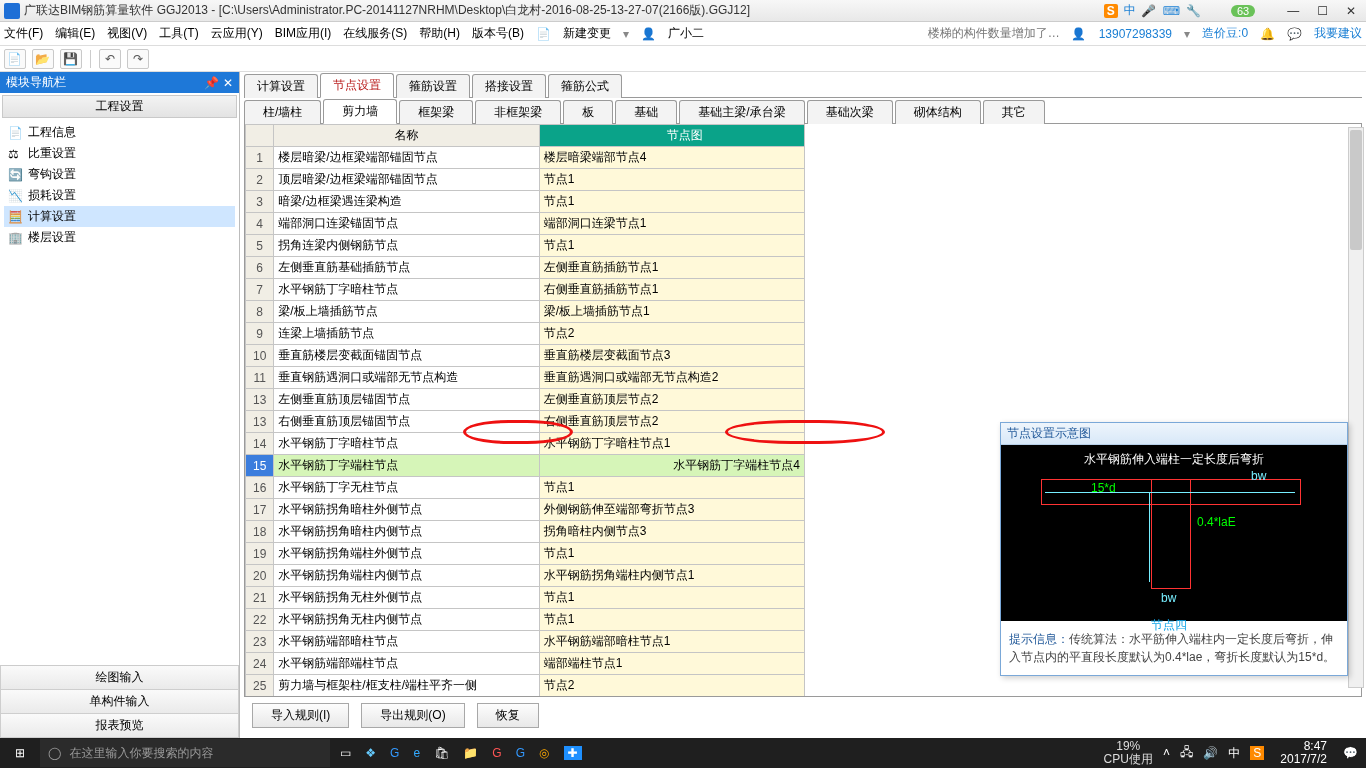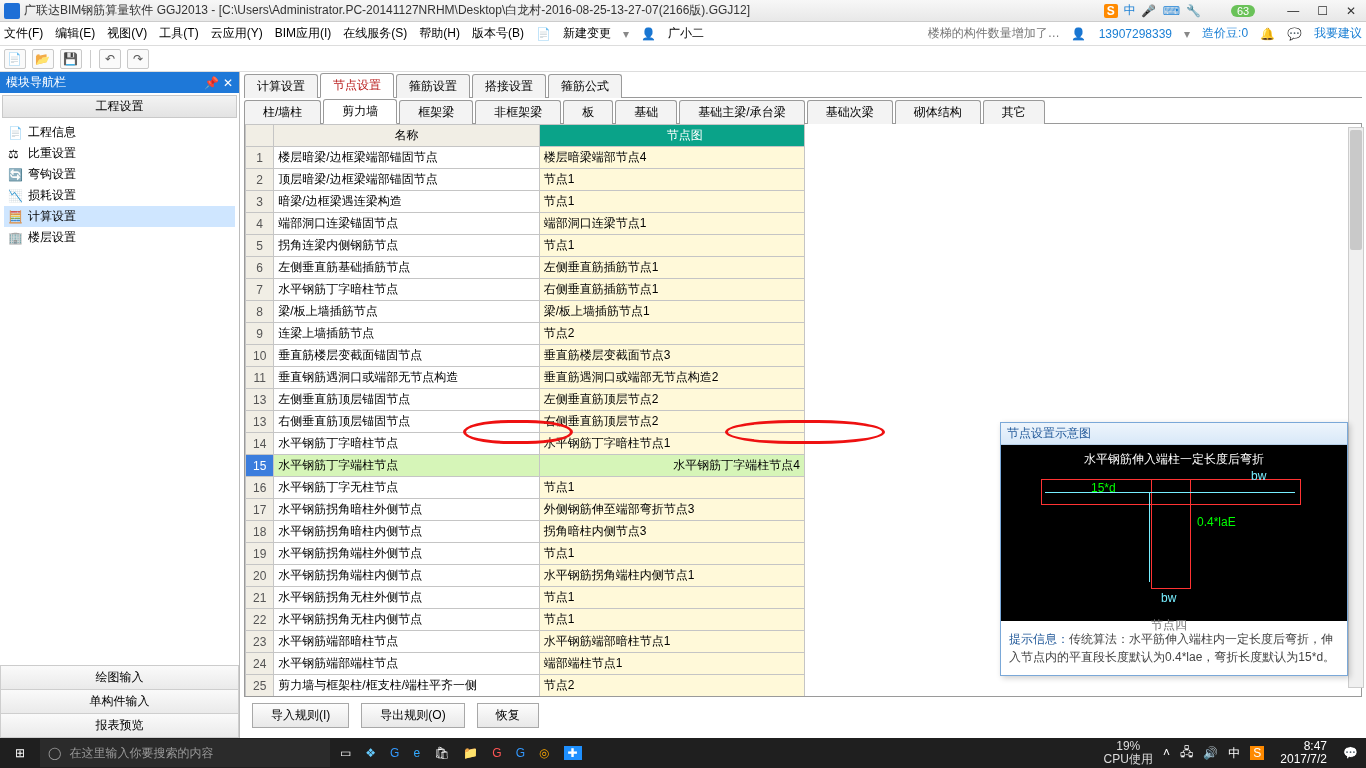--- a/index.html
+++ b/index.html
@@ -357,21 +357,21 @@
         <div style="position:absolute;left:0;right:0;top:6px;text-align:center;color:#fff;">水平钢筋伸入端柱一定长度后弯折</div>
 
         <div style="position:absolute;left:40px;top:34px;width:260px;height:26px;border:1px solid #f33;"></div>
         <div style="position:absolute;left:150px;top:34px;width:40px;height:110px;border:1px solid #f33;border-top:none;"></div>
         <div style="position:absolute;left:44px;top:47px;width:250px;height:0;border-top:1px solid #7ef;"></div>
         <div style="position:absolute;left:148px;top:47px;width:0;height:90px;border-left:1px solid #7ef;"></div>
         <span style="position:absolute;left:90px;top:36px;color:#0f0;">15*d</span>
         <span style="position:absolute;left:250px;top:24px;color:#7ef;">bw</span>
         <span style="position:absolute;left:196px;top:70px;color:#0f0;">0.4*laE</span>
         <span style="position:absolute;left:160px;top:146px;color:#7ef;">bw</span>
-        <span style="position:absolute;left:150px;top:172px;color:#737373;cursor:pointer;">节点四</span>
+        <span style="position:absolute;left:150px;top:172px;color:#0ea5e9;cursor:pointer;">节点四</span>
       </div>
       <div class="hint">
         <span class="k">提示信息：</span><span>传统算法：水平筋伸入端柱内一定长度后弯折，伸入节点内的平直段长度默认为0.4*lae，弯折长度默认为15*d。</span>
       </div>
     </div>
   </div>
 </div>
 
 <div class="taskbar">
   <div class="start">⊞</div>

